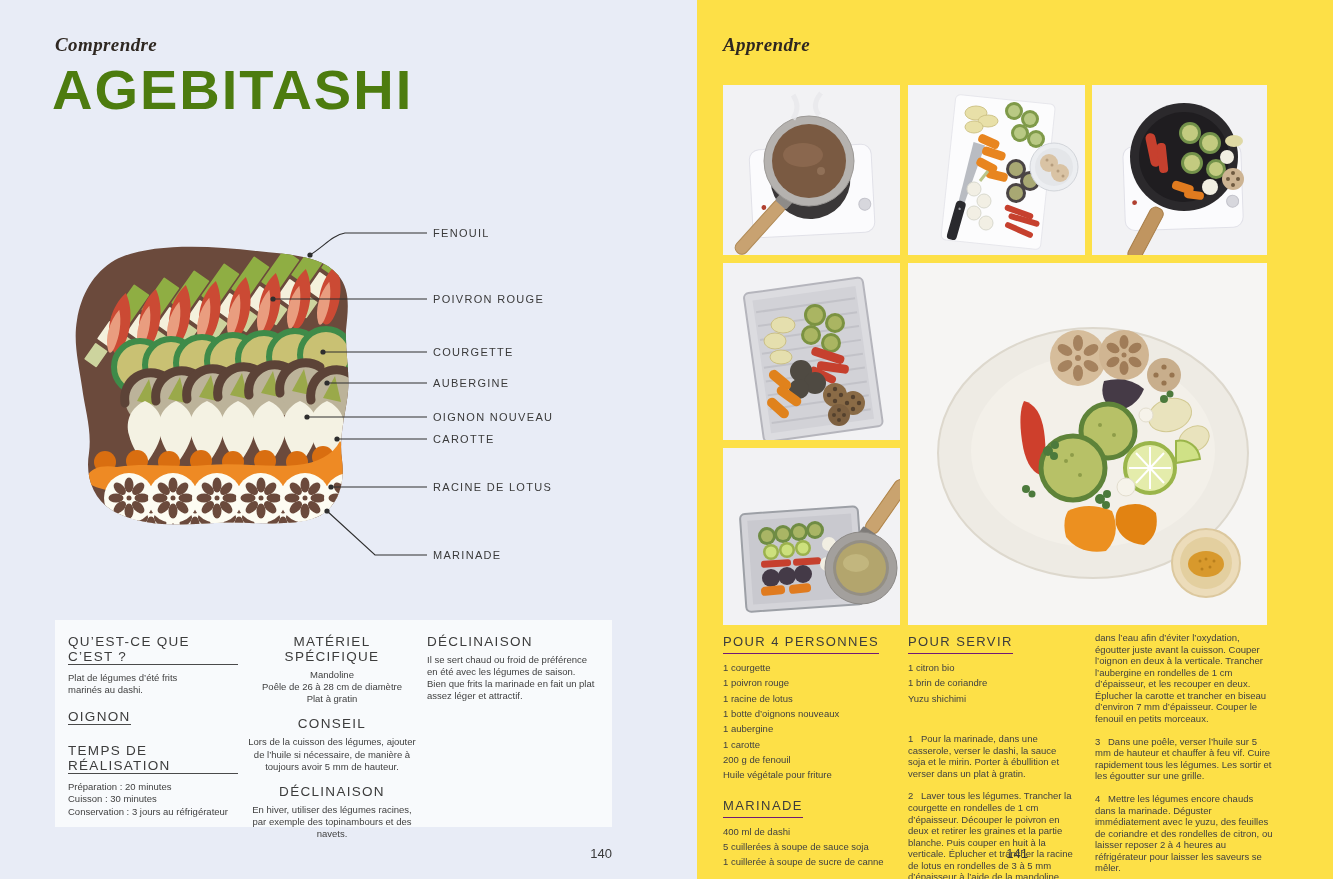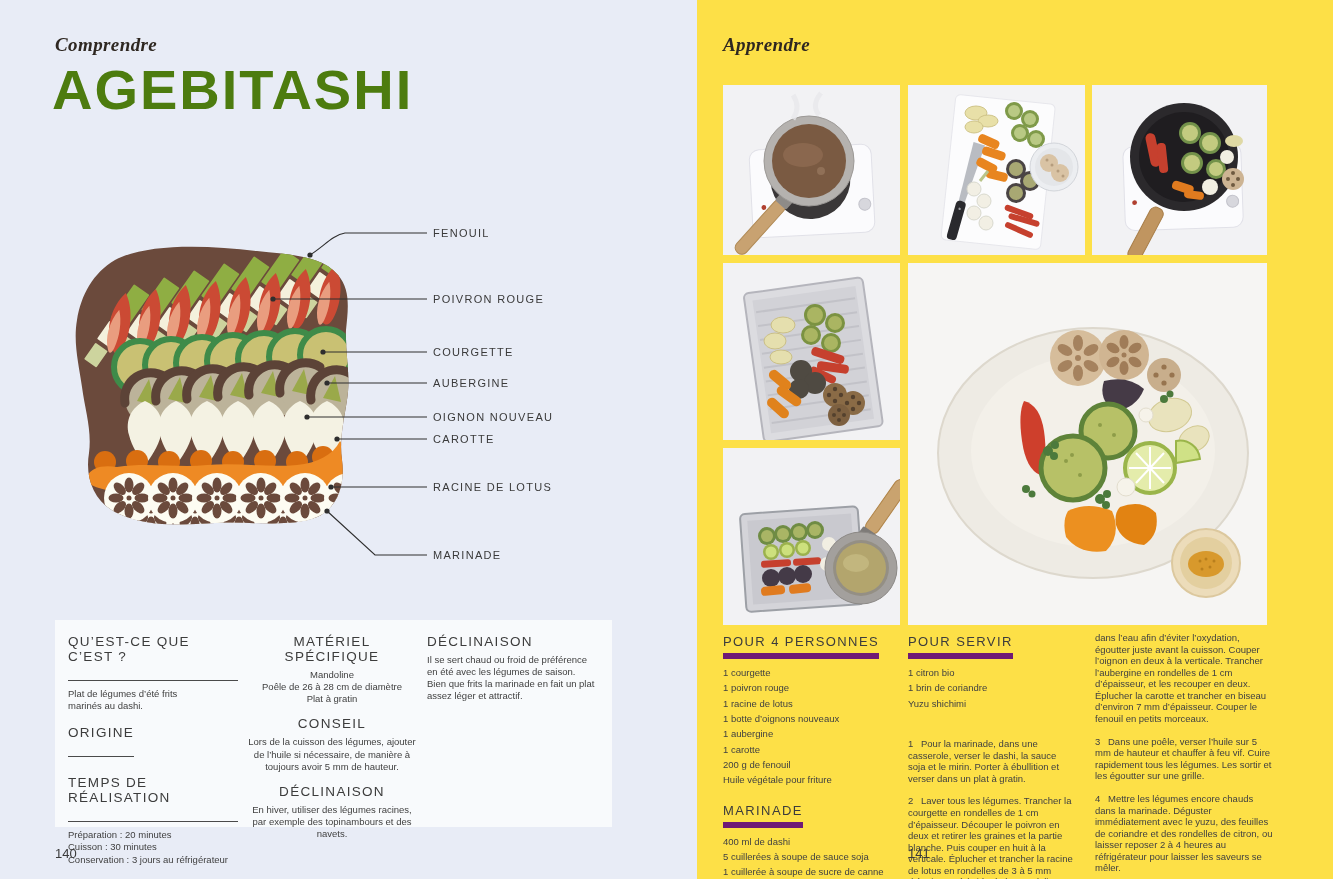--- a/index.html
+++ b/index.html
@@ -17,41 +17,41 @@
   
   .diagram{position:absolute;left:55px;top:215px;width:585px;height:375px;}
   .diagram svg{position:absolute;left:0;top:0;}
   .diag-label{position:absolute;left:378px;font-size:11px;letter-spacing:1.3px;color:#3a3a3a;white-space:nowrap;}
   
   .info-box{position:absolute;left:55px;top:620px;width:557px;height:207px;background:#f8fafc;}
   .info-col{position:absolute;top:14px;width:170px;}
   .c1{left:13px;} .c2{left:192px;text-align:center;} .c3{left:372px;}
   .sec{margin-bottom:11px;}
   .sec-h{font-size:13.5px;font-weight:400;letter-spacing:1.3px;color:#3c3c3c;margin:0 0 5px 0;}
-  .sec-h.ul{display:inline-block;border-bottom:1px solid #4a4a4a;padding-bottom:16px;margin-bottom:7px;}
+  .sec-h.ul{display:inline-block;border-bottom:1px solid #4a4a4a;padding-bottom:0;margin-bottom:7px;}
   .body-txt{font-size:9.5px;line-height:1.28;white-space:pre-line;margin:0;}
-  .page-num{position:absolute;top:846px;font-size:13px;color:#3a3a3a;text-align:left;}
+  .page-num{position:absolute;top:846px;font-size:13px;color:#3a3a3a;text-align:right;}
   .pn-l{left:55px;width:557px;}
   .pn-r{left:211px;width:120px;}
   
   .photo{position:absolute;overflow:hidden;background:#f2f2f4;}
   .photo svg{display:block;}
   .ph1{left:26px;top:85px;width:177px;height:170px;}
   .ph2{left:211px;top:85px;width:177px;height:170px;}
   .ph3{left:395px;top:85px;width:175px;height:170px;}
   .ph4{left:26px;top:263px;width:177px;height:177px;}
   .ph6{left:26px;top:448px;width:177px;height:177px;}
   .ph5{left:211px;top:263px;width:359px;height:362px;}
   
   .rcol{position:absolute;top:632px;}
   .rc1{left:26px;width:180px;}
   .rc2{left:211px;width:182px;}
   .rc3{left:398px;width:196px;}
   .r-h{font-size:13px;font-weight:400;letter-spacing:1.4px;color:#3c3c3c;display:inline-block;
-       border-bottom:6px solid #701a75;padding-bottom:4px;margin:0 0 8px 0;}
+       border-bottom:1px solid #701a75;padding-bottom:4px;margin:0 0 8px 0;}
   .ing{font-size:9.5px;line-height:1.3;margin:0 0 3px 0;}
   .ing-group{margin-bottom:14px;}
   .step{font-size:9.5px;line-height:1.22;margin:0 16px 11px 0;}
   .step-num{display:inline-block;min-width:13px;}
 </style>
 </head>
 <body>
 
 <div class="page page-left">
   <div class="kicker kl">Comprendre</div>
@@ -209,21 +209,21 @@
   </div>
 
   <div class="info-box">
     <div class="info-col c1">
       <div class="sec">
         <div class="sec-h ul">QU’EST-CE QUE C’EST ?</div>
         <p class="body-txt">Plat de légumes d’été frits
 marinés au dashi.</p>
       </div>
       <div class="sec">
-        <div class="sec-h ul">ORIGINE</div>
+        <div class="sec-h ul">OIGNON</div>
       </div>
       <div class="sec">
         <div class="sec-h ul">TEMPS DE RÉALISATION</div>
         <p class="body-txt">Préparation : 20 minutes
 Cuisson : 30 minutes
 Conservation : 3 jours au réfrigérateur</p>
       </div>
     </div>
     <div class="info-col c2">
       <div class="sec">

